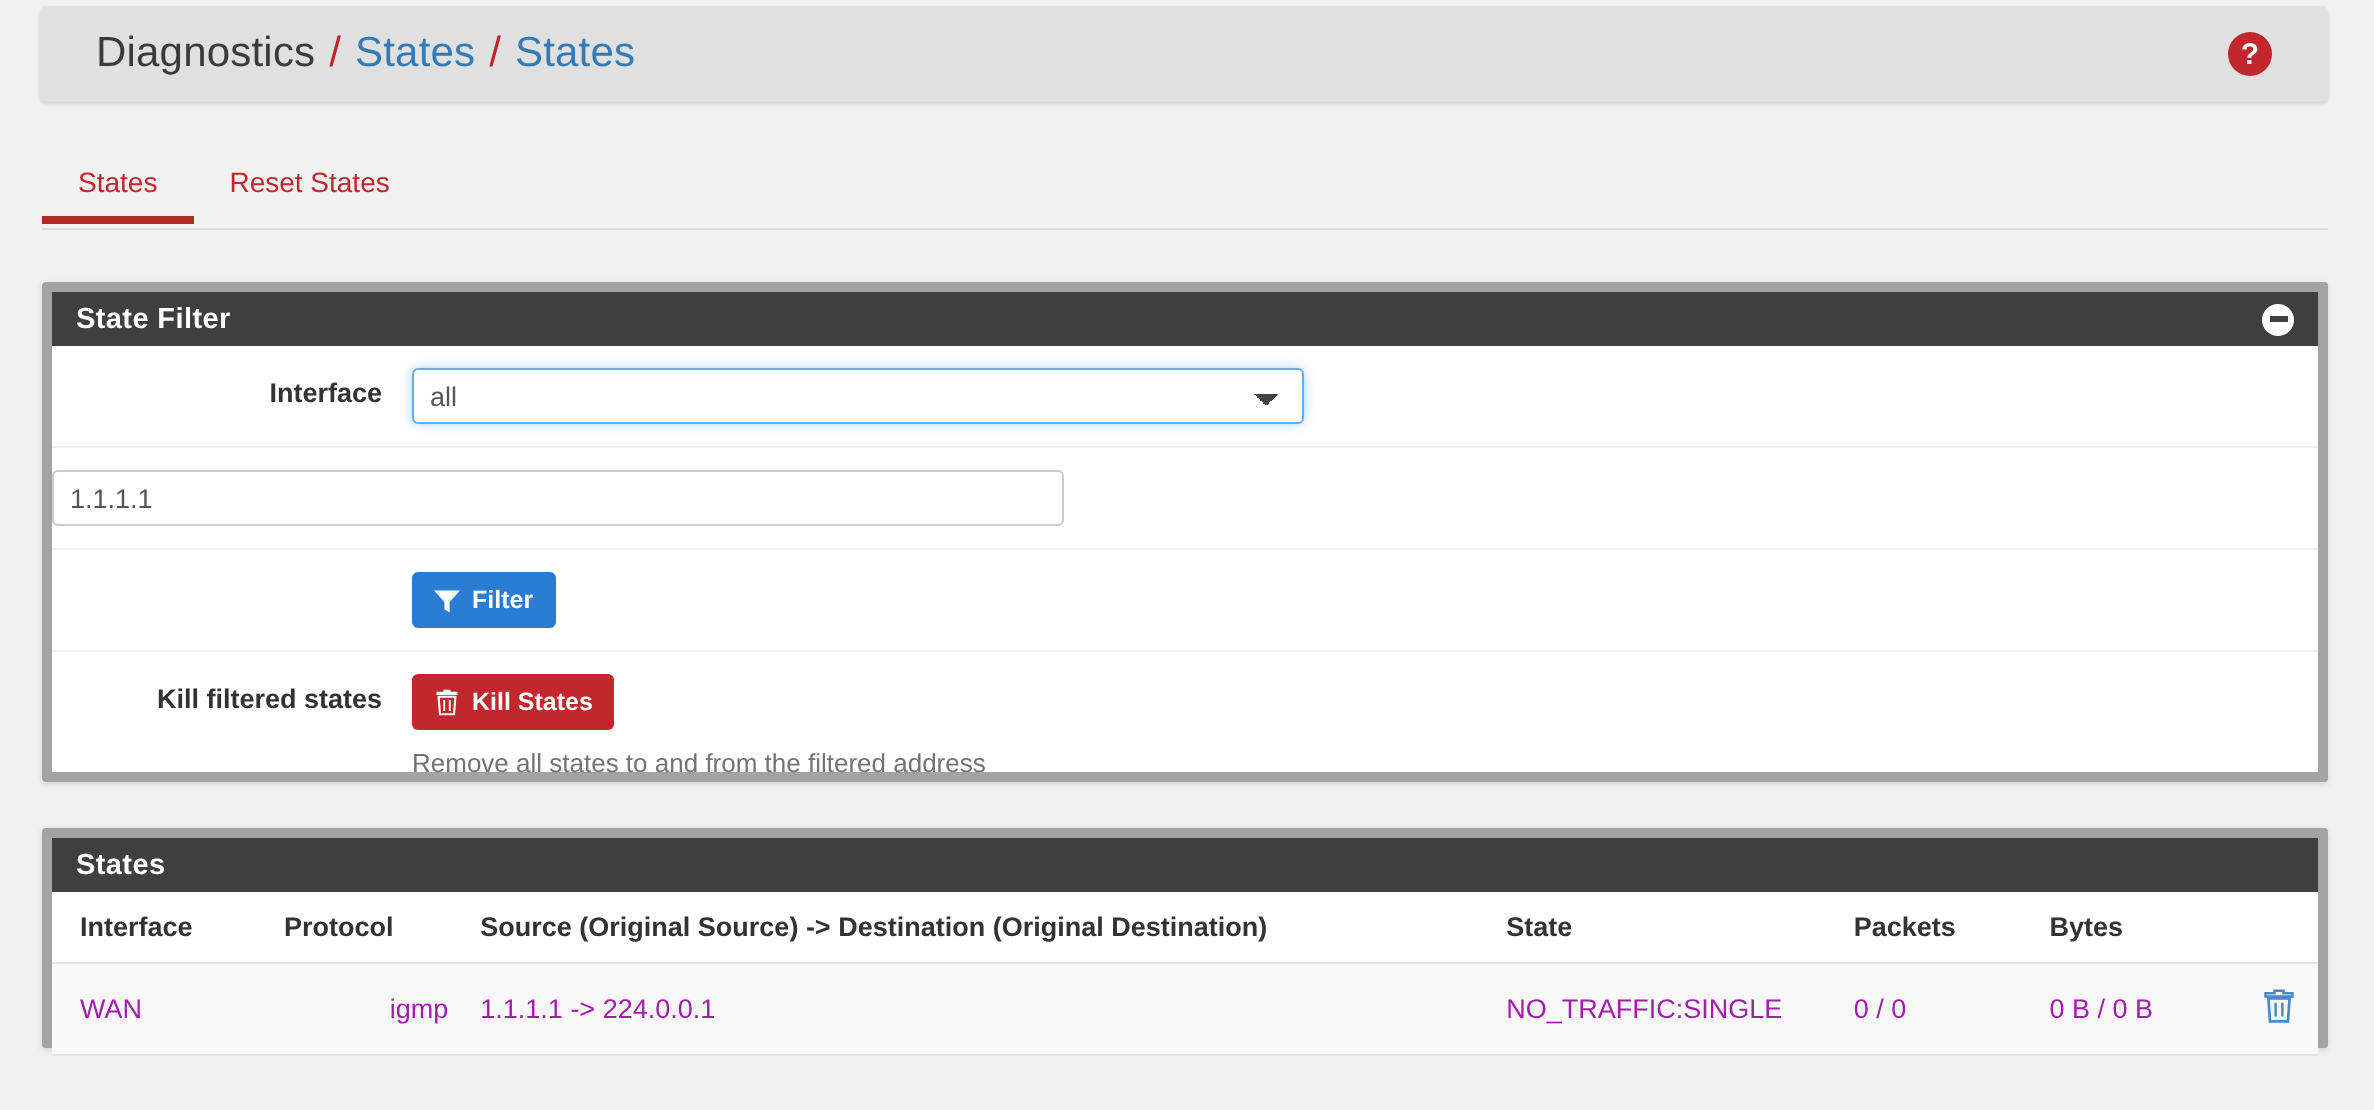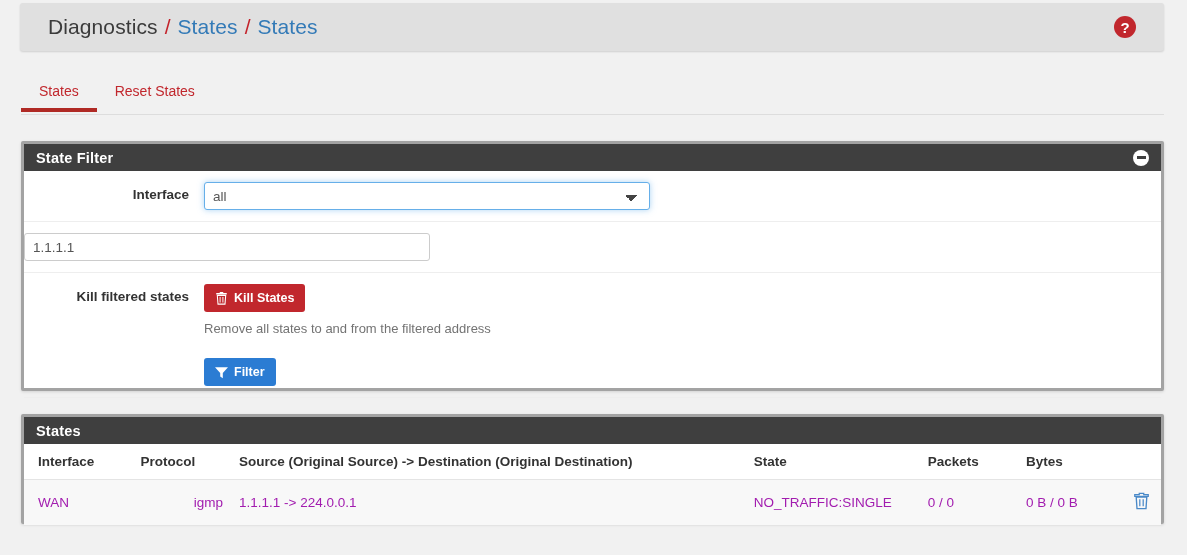--- a/index.html
+++ b/index.html
@@ -75,21 +75,21 @@
     position: absolute;
     left: 0; right: 0; bottom: -1px;
     height: 4px;
     background: #b02a25;
   }
 
   
   .panel {
     position: absolute;
     background: #fff;
-    border: 3px solid #a3a3a3;
+    border: 5px solid #a3a3a3;
     border-radius: 2px;
     box-shadow: 0 1px 3px rgba(0,0,0,0.13);
   }
   .panel-heading {
     background: #3f3f3f;
     color: #fff;
     height: 27px;
     display: flex;
     align-items: center;
     padding: 0 12px;
@@ -150,21 +150,21 @@
     background-position:
       calc(100% - 18px) 12px,
       calc(100% - 12px) 12px;
     background-size: 6px 6px, 6px 6px;
     background-repeat: no-repeat;
     -webkit-appearance: none;
     appearance: none;
     outline: none;
   }
   input.form-input {
-    width: 406px; height: 28px;
+    width: 506px; height: 28px;
     border: 1px solid #ccc;
     border-radius: 3px;
     font-size: 13.5px;
     color: #555;
     padding: 0 8px;
     outline: none;
   }
 
   .btn {
     display: inline-flex;
@@ -255,51 +255,51 @@
       <div class="form-control-col">
         <select class="form-input">
           <option>all</option>
         </select>
       </div>
     </div>
 
     <div class="form-row">
       <div class="form-control-col">
         <input class="form-input" type="text" value="1.1.1.1" style="">
+      </div>
+    </div>
+
+    <div class="form-row">
+      <div class="form-label"></div>
+      <div class="form-control-col">
+        <button class="btn btn-primary">
+          <span>
+            <svg class="icon-svg" width="13" height="13" viewBox="0 0 16 16" aria-hidden="true">
+              <path d="M0 1.5h16L9.6 8.6V15l-3.2-2V8.6z" fill="#ffffff"></path>
+            </svg>
+          </span>
+          <span>Filter</span>
+        </button>
       </div>
     </div>
 
     <div class="form-row last">
       <div class="form-label">Kill filtered states</div>
       <div class="form-control-col">
         <button class="btn btn-danger">
           <span>
             <svg class="icon-svg" width="13" height="14" viewBox="0 0 14 16" aria-hidden="true">
               <path d="M5 1h4v1.2h4V4H1V2.2h4V1z" fill="#ffffff"></path>
               <path d="M2.2 5h9.6l-0.8 10H3z" fill="none" stroke="#ffffff" stroke-width="1.2"></path>
               <path d="M5.4 6.8v6.4M8.6 6.8v6.4" stroke="#ffffff" stroke-width="1.1"></path>
             </svg>
           </span>
           <span>Kill States</span>
         </button>
         <div class="help-block">Remove all states to and from the filtered address</div>
-      </div>
-    </div>
-
-    <div class="form-row">
-      <div class="form-label"></div>
-      <div class="form-control-col">
-        <button class="btn btn-primary">
-          <span>
-            <svg class="icon-svg" width="13" height="13" viewBox="0 0 16 16" aria-hidden="true">
-              <path d="M0 1.5h16L9.6 8.6V15l-3.2-2V8.6z" fill="#ffffff"></path>
-            </svg>
-          </span>
-          <span>Filter</span>
-        </button>
       </div>
     </div>
   </div>
 
   <div class="panel" id="states-panel">
     <div class="panel-heading">
       <span>States</span>
     </div>
     <table class="states-table">
       <thead>

